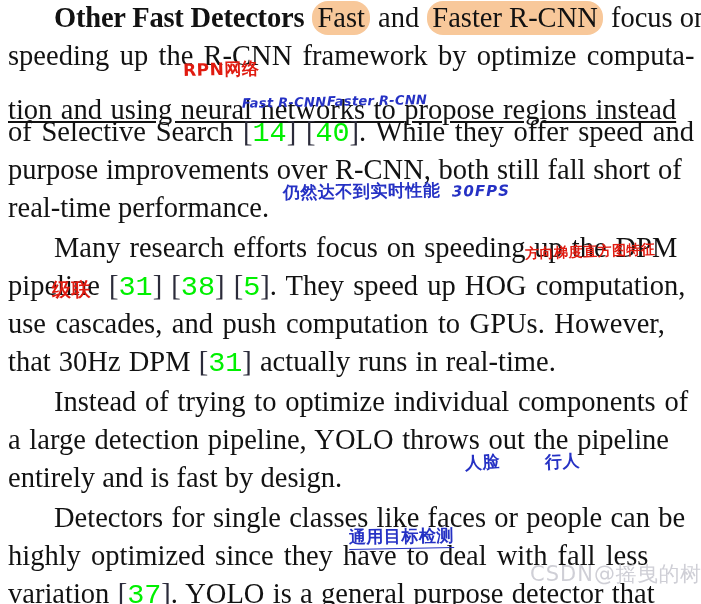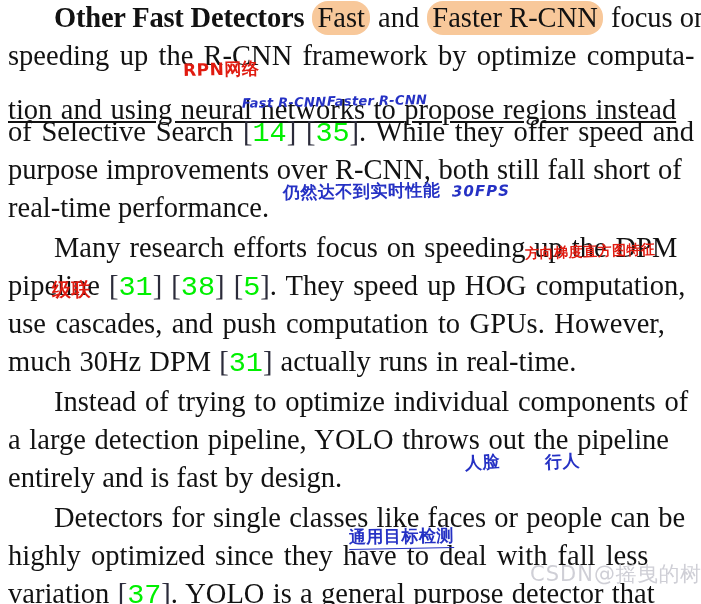--- a/index.html
+++ b/index.html
@@ -120,21 +120,21 @@
 
     <div class="line" style="top:40px; word-spacing:3.2px;">
       <span>speeding up the R-CNN framework by optimize computa-</span>
     </div>
 
     <div class="line" style="top:94px; word-spacing:1.4px;text-decoration:underline;">
       <span>tion and using neural networks to propose regions instead</span>
     </div>
 
     <div class="line" style="top:116px; word-spacing:2.6px;">
-      <span>of Selective Search</span><span> </span><span class="brk">[</span><span class="cite">14</span><span class="brk">]</span><span> </span><span class="brk">[</span><span class="cite">35</span><span class="brk">]</span><span>. While they offer speed and</span>
+      <span>of Selective Search</span><span> </span><span class="brk">[</span><span class="cite">14</span><span class="brk">]</span><span> </span><span class="brk">[</span><span class="cite">40</span><span class="brk">]</span><span>. While they offer speed and</span>
     </div>
 
     <div class="line" style="top:154px; word-spacing:0.6px;">
       <span>purpose improvements over R-CNN, both still fall short of</span>
     </div>
 
     <div class="line" style="top:192px;">
       <span>real-time performance.</span>
     </div>
 
@@ -144,21 +144,21 @@
 
     <div class="line" style="top:270px; word-spacing:2.0px;">
       <span>pipeline</span><span> </span><span class="brk">[</span><span class="cite">31</span><span class="brk">]</span><span> </span><span class="brk">[</span><span class="cite">38</span><span class="brk">]</span><span> </span><span class="brk">[</span><span class="cite">5</span><span class="brk">]</span><span>. They speed up HOG computation,</span>
     </div>
 
     <div class="line" style="top:308px; word-spacing:2.4px;">
       <span>use cascades, and push computation to GPUs.  However,</span>
     </div>
 
     <div class="line" style="top:346px; word-spacing:1.0px;">
-      <span>much 30Hz DPM</span><span> </span><span class="brk">[</span><span class="cite">31</span><span class="brk">]</span><span> </span><span>actually runs in real-time.</span>
+      <span>that 30Hz DPM</span><span> </span><span class="brk">[</span><span class="cite">31</span><span class="brk">]</span><span> </span><span>actually runs in real-time.</span>
     </div>
 
     <div class="line indent" style="top:386px; word-spacing:1.6px;">
       <span>Instead of trying to optimize individual components of</span>
     </div>
 
     <div class="line" style="top:424px; word-spacing:1.6px;">
       <span>a large detection pipeline, YOLO throws out the pipeline</span>
     </div>
 

